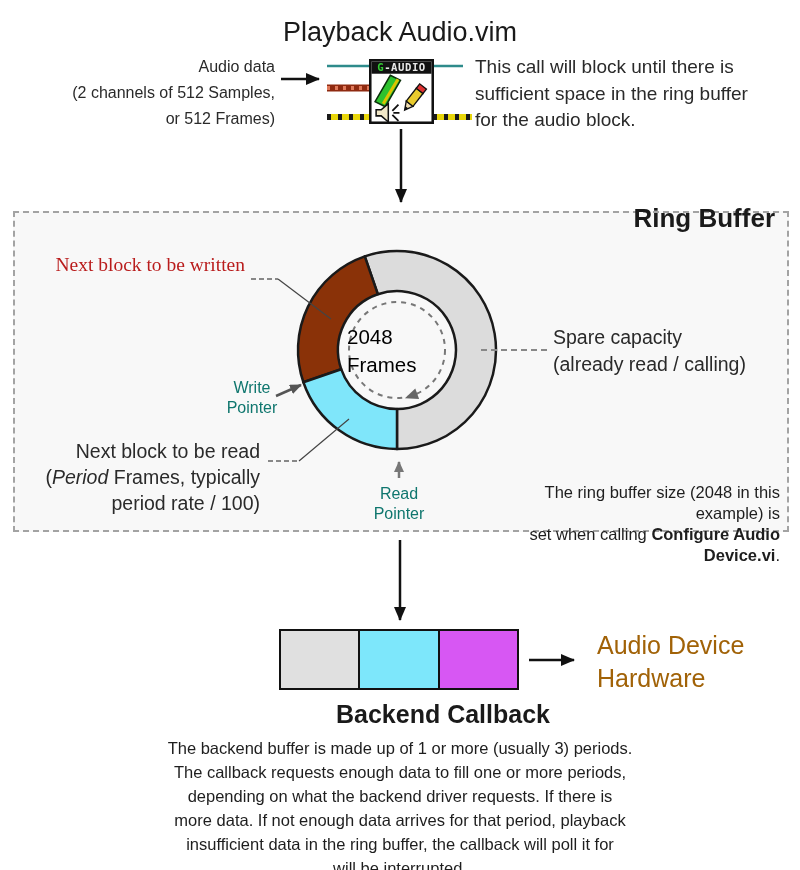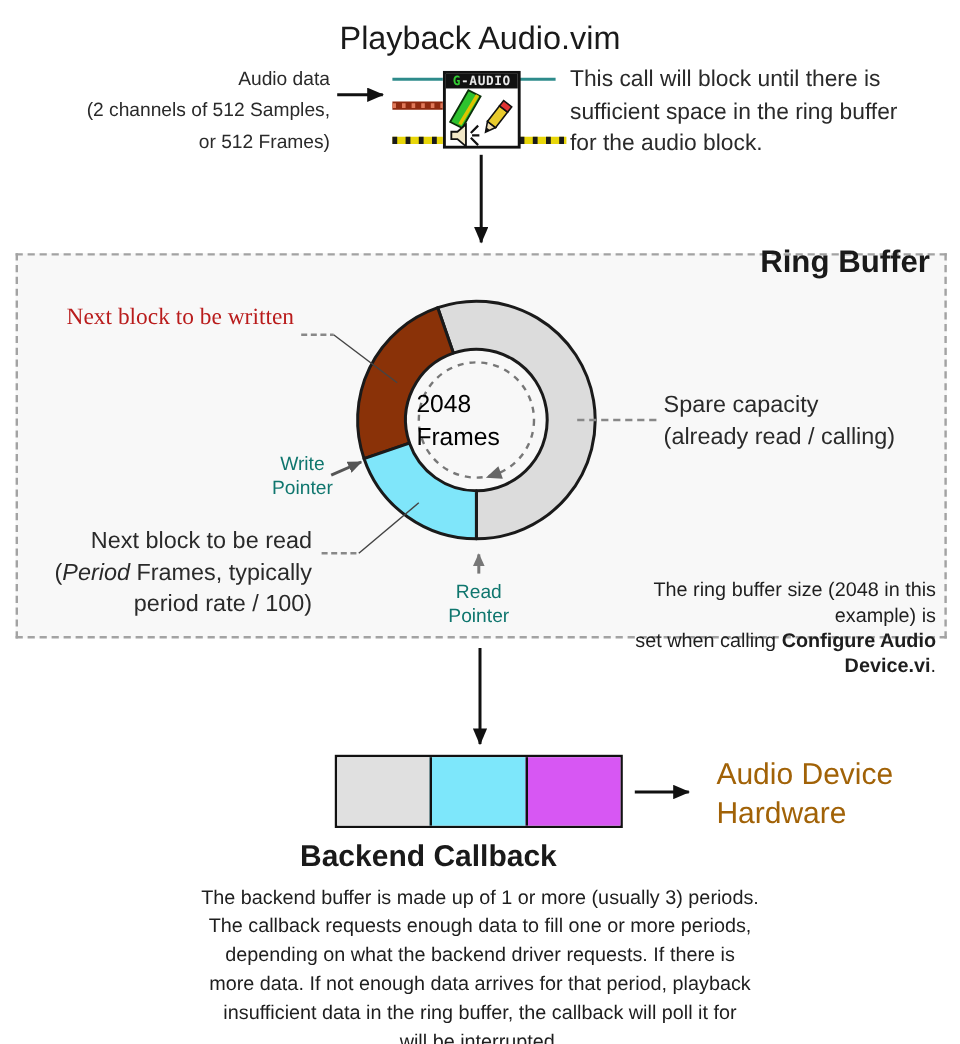--- a/index.html
+++ b/index.html
@@ -19,21 +19,21 @@
   .center-label{left:347px;width:100px;top:323px;font-size:20.5px;line-height:28px;color:#000000;z-index:3;}
   .pointer-label{text-align:center;font-size:16px;line-height:19.5px;color:#0f766e;z-index:3;}
   .write-ptr{left:210px;width:84px;top:378px;}
   .read-ptr{left:357px;width:84px;top:484px;}
   .size-note{left:480px;width:300px;top:482px;text-align:right;font-size:16.5px;line-height:21px;color:#1e1e1e;z-index:3;}
   .size-note b{font-weight:bold;}
   .backend-bar{left:279px;top:629px;width:240px;height:61px;box-sizing:border-box;border:2.5px solid #111;display:flex;z-index:2;}
   .backend-bar .seg{flex:1;}
   .backend-bar .seg + .seg{border-left:2.5px solid #111;}
   .hardware-label{left:582px;top:629px;font-size:25px;font-weight:normal;line-height:33px;color:#a16207;z-index:3;margin-left:15px;}
-  .backend-title{left:250px;width:300px;top:700px;text-align:left;font-size:25px;font-weight:bold;color:#1a1a1a;z-index:3;}
+  .backend-title{left:250px;width:300px;top:700px;text-align:right;font-size:25px;font-weight:bold;color:#1a1a1a;z-index:3;}
   .backend-desc{left:160px;width:480px;top:736px;text-align:center;font-size:16.5px;line-height:24px;color:#1e1e1e;z-index:3;}
   .layer-svg{left:0;top:0;z-index:2;pointer-events:none;}
   .icon-svg{left:369px;top:59px;z-index:3;}
   i{font-style:italic;}
 </style>
 </head>
 <body>
 
 <div class="abs ring-box"></div>
 

